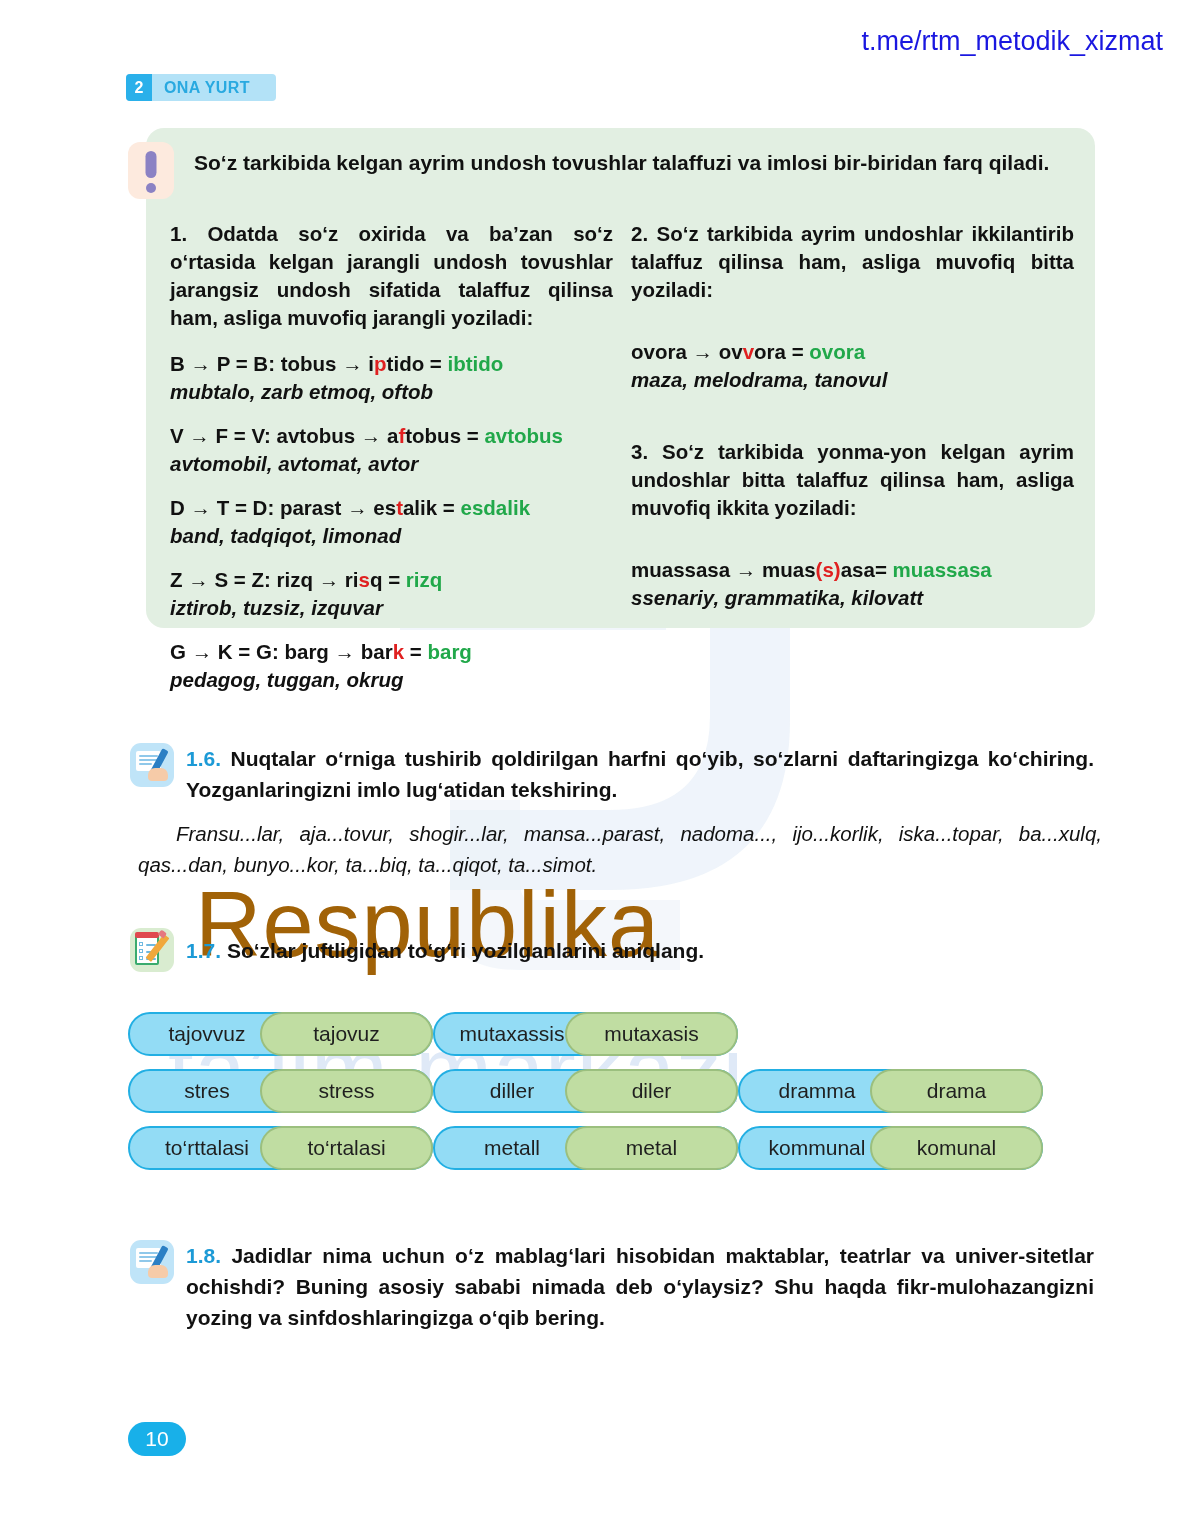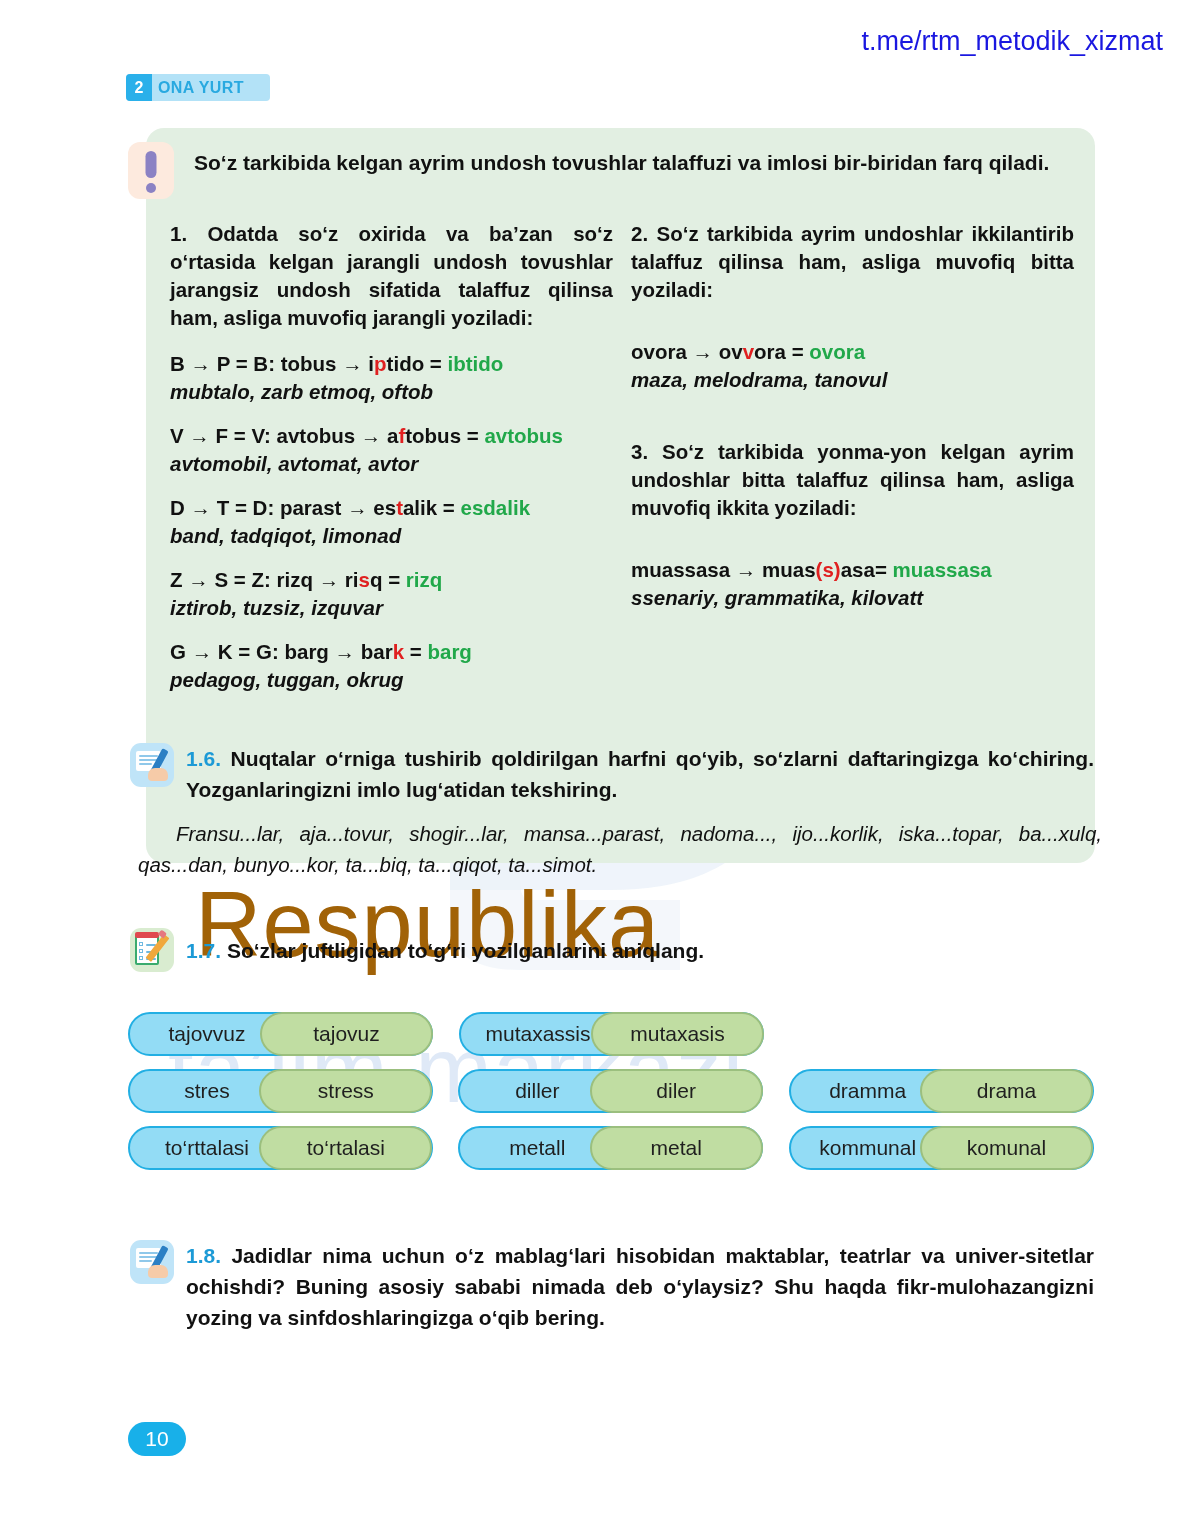--- a/index.html
+++ b/index.html
@@ -77,36 +77,36 @@
     width: 26px;
     background: #2ab0ea;
     color: #ffffff;
     font-size: 16px;
     font-weight: bold;
     display: flex;
     align-items: center;
     justify-content: center;
   }
   .chapter-title {
-    padding: 0 26px 0 6px;
+    padding: 0 26px 0 12px;
     display: flex;
     align-items: center;
     font-size: 16px;
     font-weight: bold;
     color: #29a9e0;
     letter-spacing: .4px;
   }
 
   
   .info-box {
     position: absolute;
     left: 146px;
     top: 128px;
     width: 949px;
-    height: 735px;
+    height: 500px;
     background: #e2efe2;
     border-radius: 18px;
   }
   .excl-icon {
     position: absolute;
     left: -18px;
     top: 14px;
     width: 46px;
     height: 57px;
     background: #fdeade;
@@ -203,21 +203,21 @@
     font-size: 20.5px;
     font-style: italic;
     line-height: 31px;
     text-align: justify;
     color: #111111;
     margin-left: 8px;
   }
 
   
   .pairs { position: absolute; left: 128px; top: 1012px; width: 965px; }
-  .pair-row { display: flex; gap: 26px; margin-bottom: 13px; }
+  .pair-row { display: flex; margin-bottom: 13px; }
   .pair {
     position: relative;
     width: 305px;
     height: 44px;
   }
   .pair .blue {
     position: absolute;
     left: 0; top: 0;
     width: 305px; height: 44px;
     background: #93dcf5;

